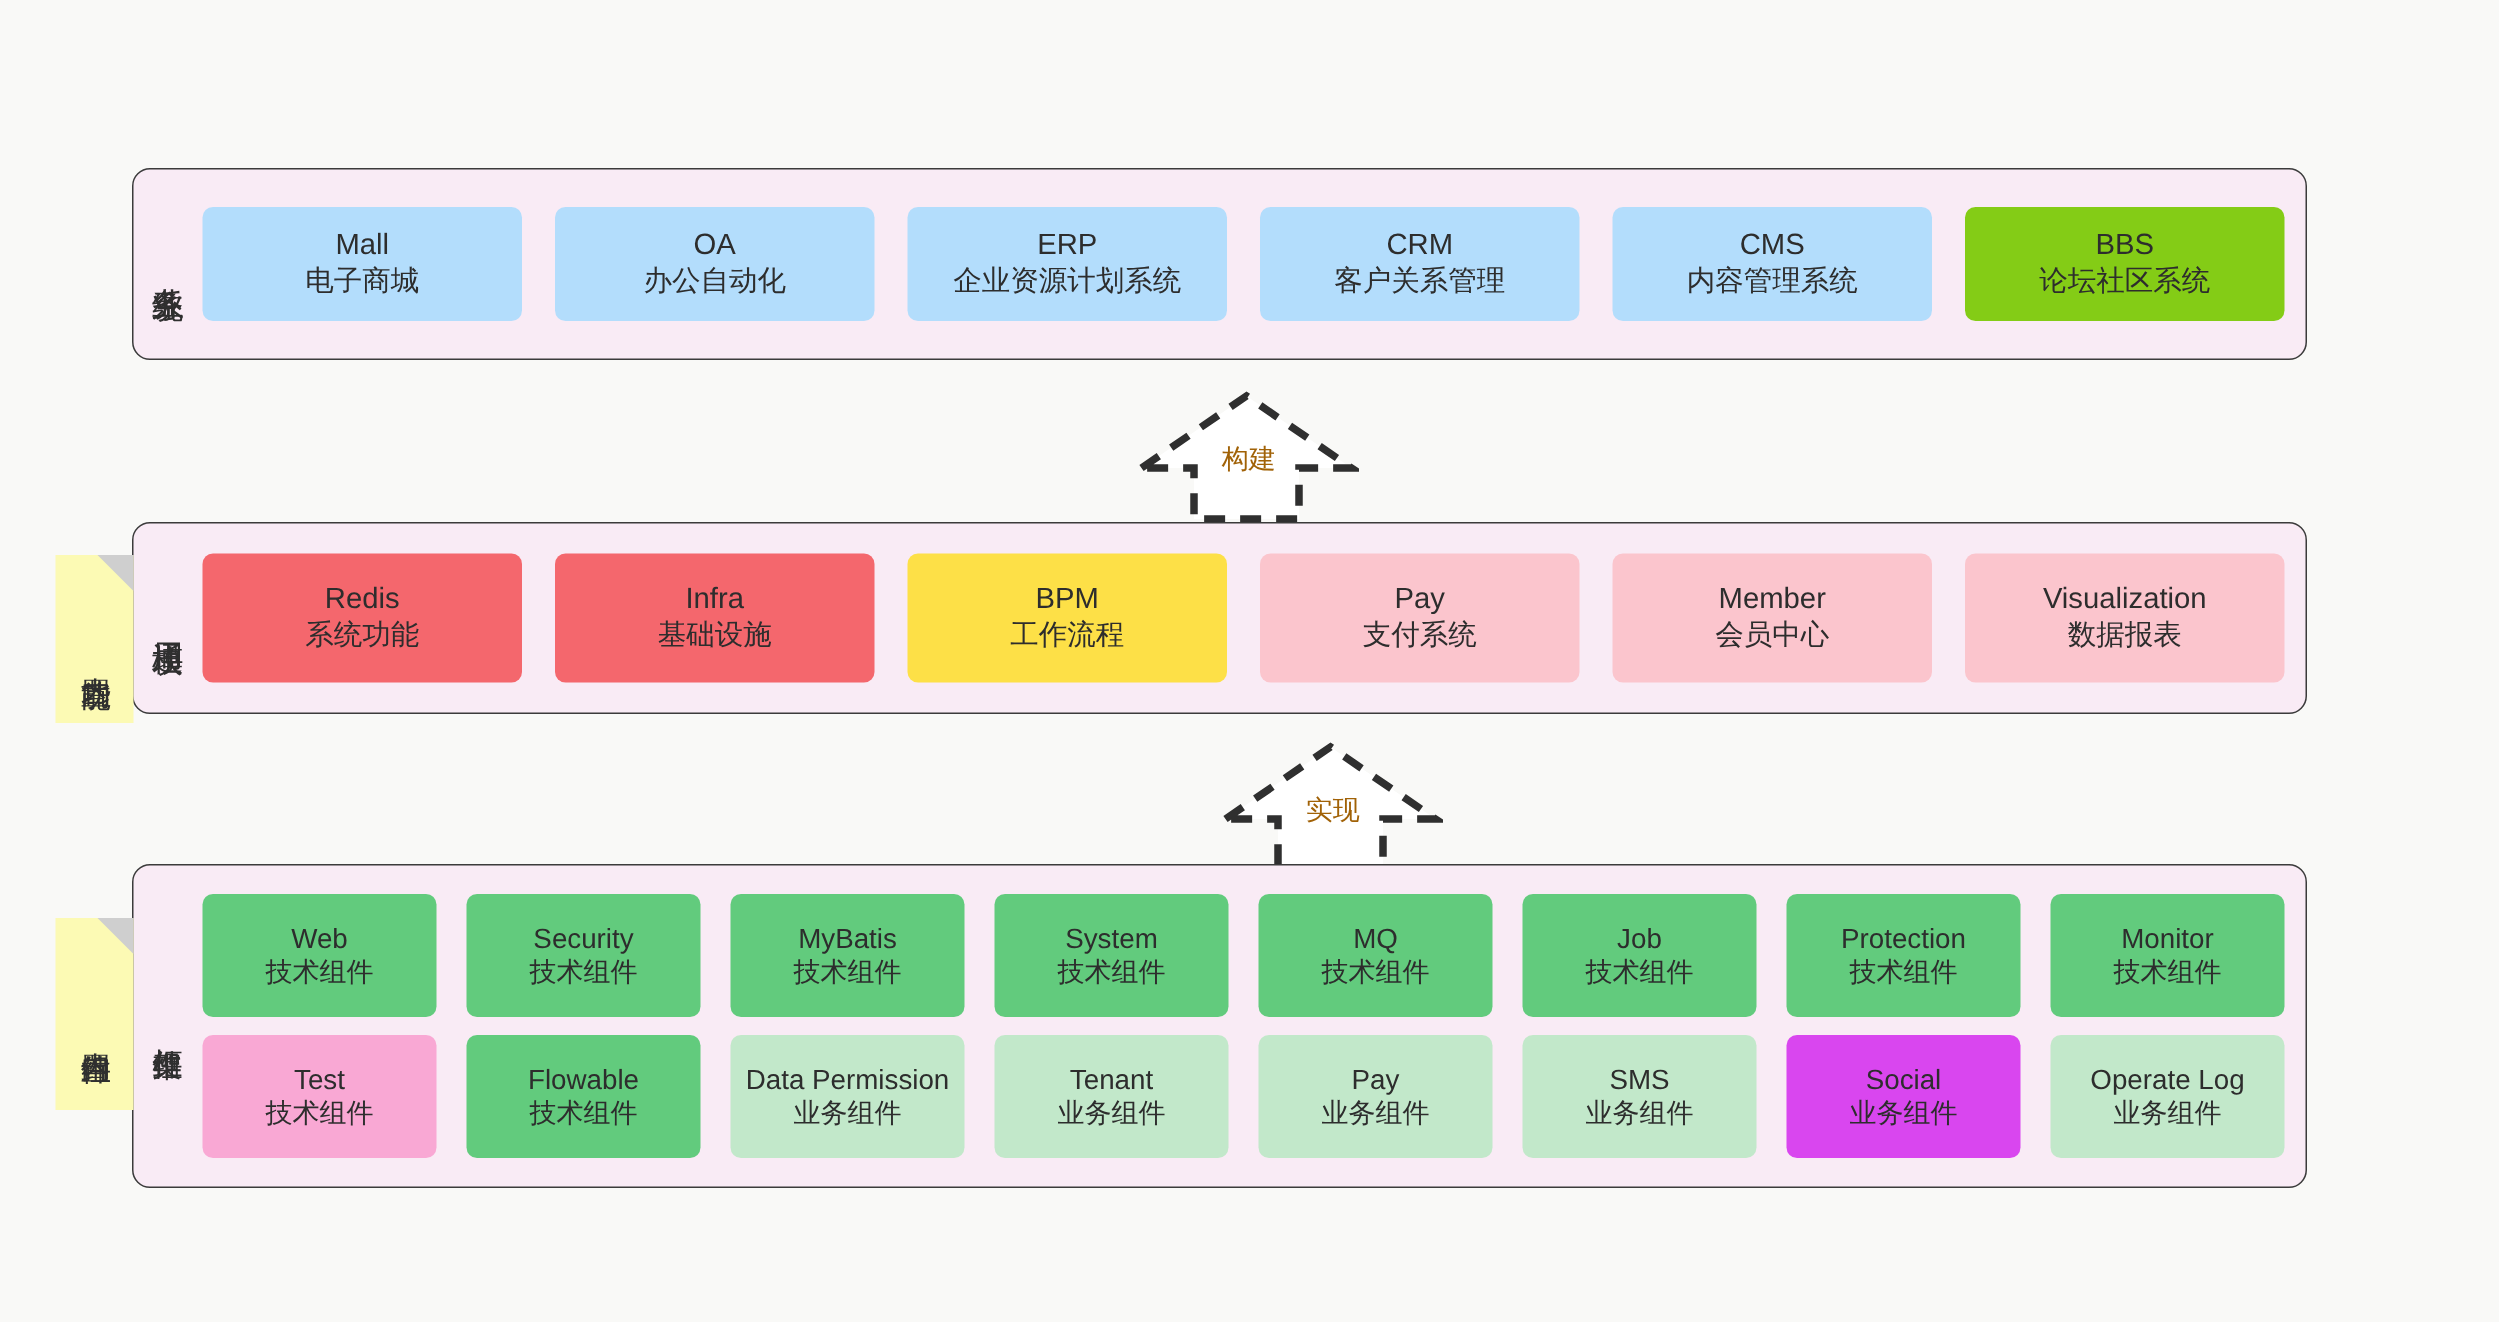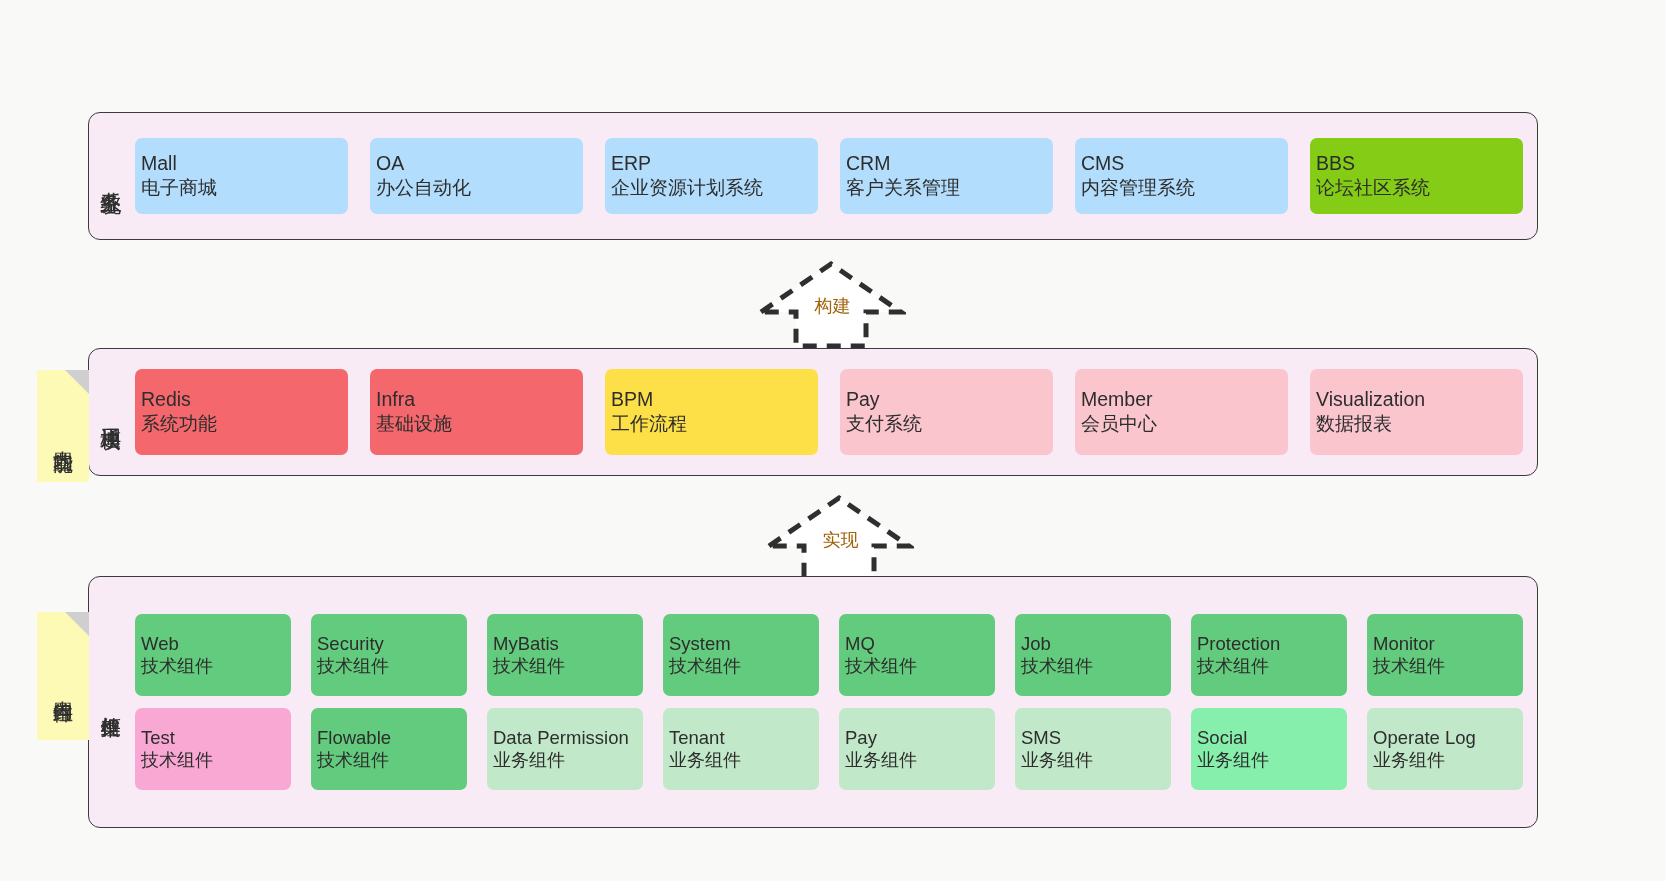--- a/index.html
+++ b/index.html
@@ -63,21 +63,21 @@
     justify-content: flex-start;
   }
 
   .card {
     box-sizing: border-box;
     flex: 1 1 0;
     min-width: 0;
     border-radius: 7px;
     display: flex;
     flex-direction: column;
-    align-items: flex-start;
+    align-items: center;
     justify-content: center;
     text-align: center;
     color: #2d2d2d;
     padding: 4px 6px;
   }
   .card .card-en {
     font-size: 19.5px;
     line-height: 1.28;
     white-space: normal;
   }
@@ -89,21 +89,21 @@
   
   #layer-business { left: 88px; top: 112px; width: 1450px; height: 128px; }
   #layer-business .layer-body .row { height: 76px; }
   #layer-business .card { background: #b3ddfc; }
 
   
   #layer-common { left: 88px; top: 348px; width: 1450px; height: 128px; }
   #layer-common .layer-body .row { height: 86px; }
 
   
-  #layer-framework { left: 88px; top: 576px; width: 1450px; height: 252px; }
+  #layer-framework { left: 88px; top: 576px; width: 1450px; height: 216px; }
   #layer-framework .layer-title { font-size: 20px; }
   #layer-framework .layer-body { gap: 12px; padding: 0 14px 0 2px; }
   #layer-framework .row { height: 82px; gap: 20px; }
   #layer-framework .card .card-en { font-size: 18.5px; }
   #layer-framework .card .card-cn { font-size: 18px; }
 
   
   .note {
     position: absolute;
     box-sizing: border-box;
@@ -139,21 +139,21 @@
     position: absolute;
     font-size: 18px;
     color: #a16207;
     white-space: nowrap;
     left: 50%;
     transform: translateX(-46%);
     background: transparent;
   }
   #arrow-build  { left: 756px; top: 258px; width: 150px; height: 92px; }
   #arrow-build .arrow-label { top: 36px; }
-  #arrow-impl   { left: 764px; top: 492px; width: 150px; height: 92px; }
+  #arrow-impl   { left: 812px; top: 492px; width: 150px; height: 92px; }
   #arrow-impl .arrow-label { top: 36px; }
 </style>
 </head>
 <body>
 
 <div class="canvas">
 
   <div class="layer" id="layer-business">
     <div class="layer-title">业务系统</div>
     <div class="layer-body">
@@ -294,21 +294,21 @@
           <div class="card-cn">业务组件</div>
         </div>
         <div class="card" style="background:#c2e8ca">
           <div class="card-en">Pay</div>
           <div class="card-cn">业务组件</div>
         </div>
         <div class="card" style="background:#c2e8ca">
           <div class="card-en">SMS</div>
           <div class="card-cn">业务组件</div>
         </div>
-        <div class="card" style="background:#86efac">
+        <div class="card" style="background:#d946ef">
           <div class="card-en">Social</div>
           <div class="card-cn">业务组件</div>
         </div>
         <div class="card" style="background:#c2e8ca">
           <div class="card-en">Operate Log</div>
           <div class="card-cn">业务组件</div>
         </div>
       </div>
 
     </div>

